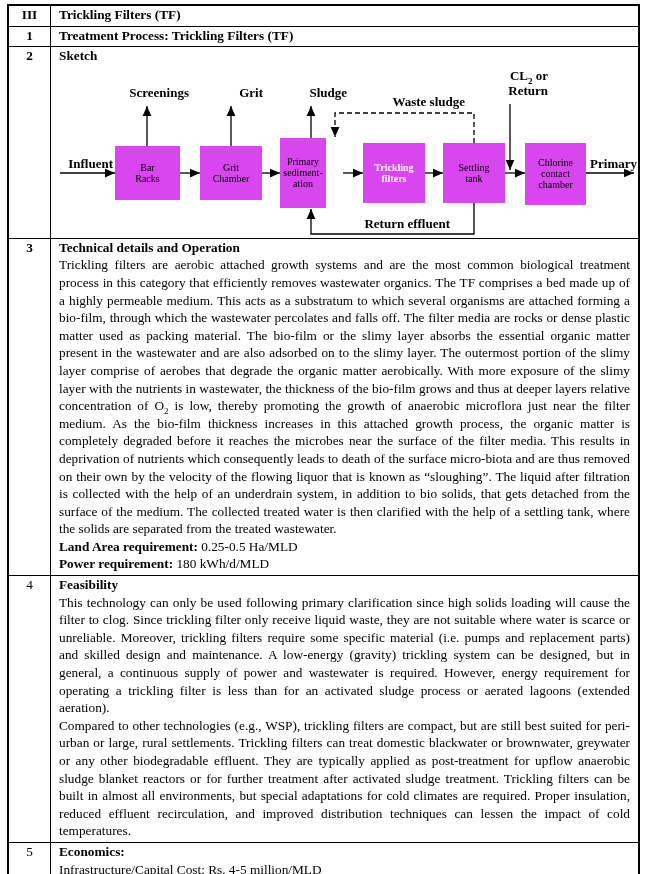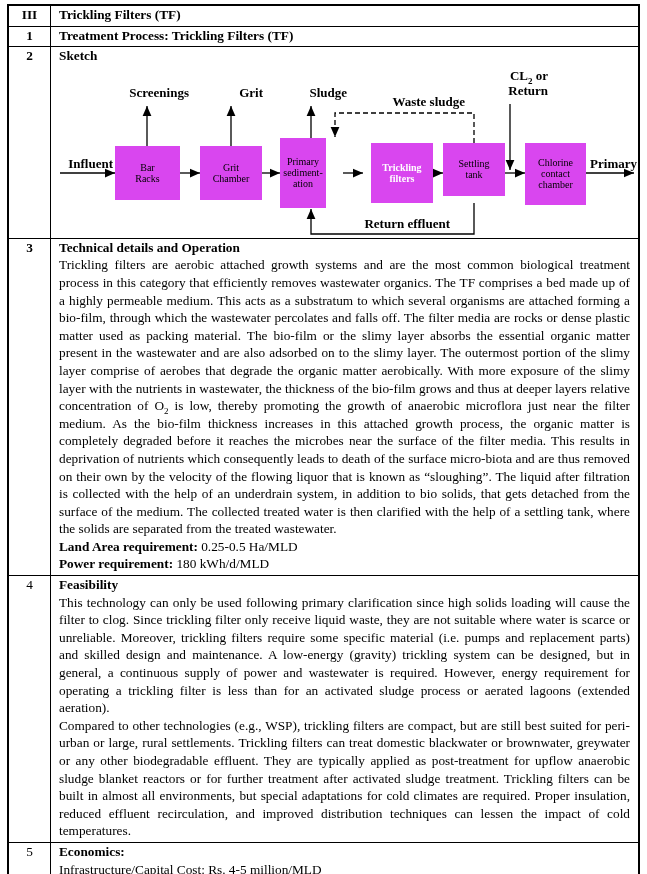--- a/index.html
+++ b/index.html
@@ -65,23 +65,23 @@
           <path class="flow" d="M415,137 L415,168 L252,168 L252,143" marker-end="url(#ah)"></path>
         </svg>
 
         <div class="pbox" style="left:56px;top:80px;width:65px;height:54px;">Bar
 Racks</div>
         <div class="pbox" style="left:141px;top:80px;width:62px;height:54px;">Grit
 Chamber</div>
         <div class="pbox" style="left:221px;top:72px;width:46px;height:70px;">Primary
 sediment-
 ation</div>
-        <div class="pbox white" style="left:304px;top:77px;width:62px;height:60px;margin-left:8px;">Trickling
+        <div class="pbox white" style="left:304px;top:77px;width:62px;height:60px;">Trickling
 filters</div>
-        <div class="pbox" style="left:384px;top:77px;width:62px;height:53px;text-align:center;">Settling
+        <div class="pbox" style="left:384px;top:77px;width:62px;height:60px;text-align:center;">Settling
 tank</div>
         <div class="pbox" style="left:466px;top:77px;width:61px;height:62px;">Chlorine
 contact
 chamber</div>
 
         <div class="dlabel" style="left:46px;top:19px;width:84px;">Screenings</div>
         <div class="dlabel" style="left:140px;top:19px;width:64px;">Grit</div>
         <div class="dlabel" style="left:216px;top:19px;width:72px;">Sludge</div>
         <div class="dlabel" style="left:296px;top:28px;width:110px;">Waste sludge</div>
         <div class="dlabel" style="left:413px;top:2px;width:76px;"><span>CL</span><sub>2</sub><span> or</span><br><span>Return</span></div>

